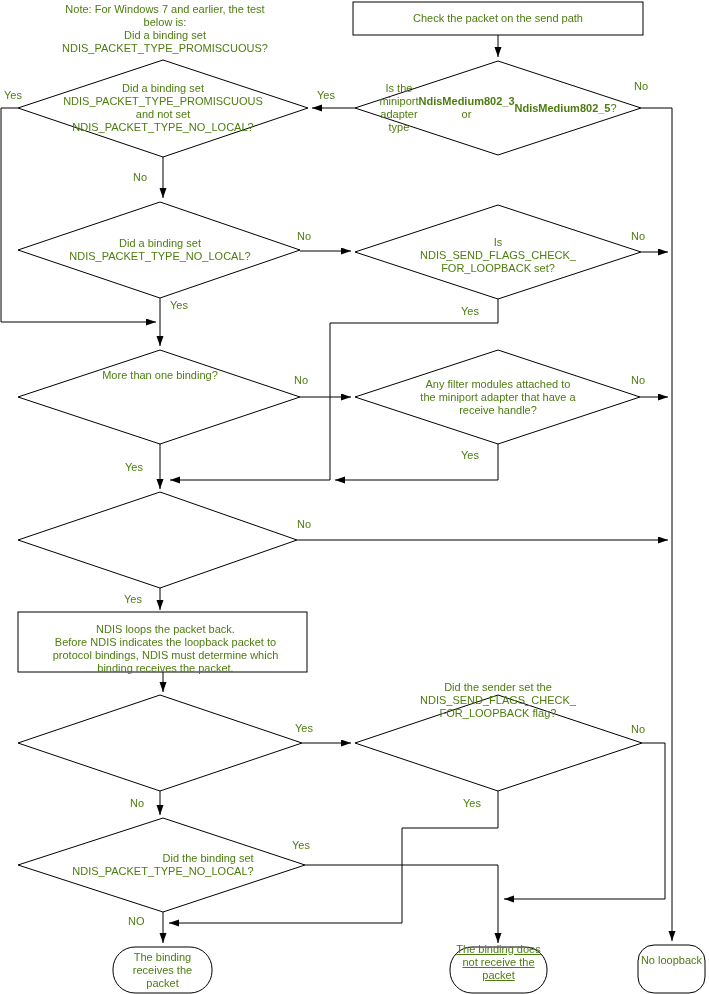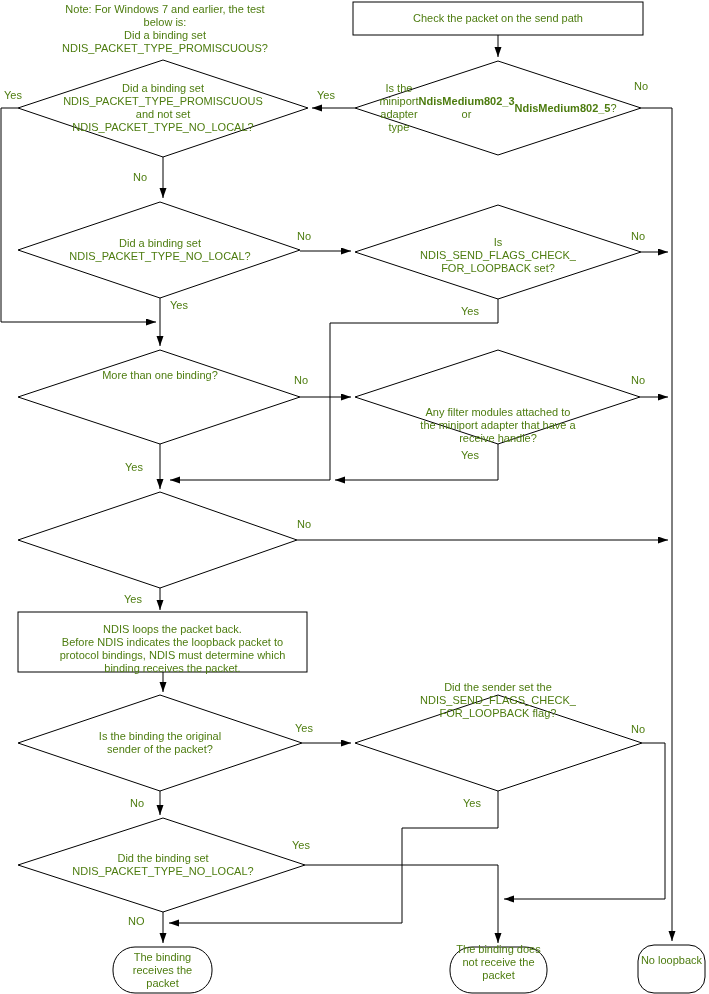--- a/index.html
+++ b/index.html
@@ -85,38 +85,36 @@
   <div class="txt" style="left:43px;top:81px;width:240px;height:54px;">Did a binding set
 NDIS_PACKET_TYPE_PROMISCUOUS
 and not set
 NDIS_PACKET_TYPE_NO_LOCAL?</div>
   <div class="txt" style="left:40px;top:236px;width:240px;height:28px;">Did a binding set
 NDIS_PACKET_TYPE_NO_LOCAL?</div>
   <div class="txt" style="left:378px;top:235px;width:240px;height:40px;">Is
 NDIS_SEND_FLAGS_CHECK_
 FOR_LOOPBACK set?</div>
   <div class="txt" style="left:60px;top:368px;width:200px;height:14px;">More than one binding?</div>
-  <div class="txt" style="left:378px;top:377px;width:240px;height:40px;margin-top:28px;">Any filter modules attached to
+  <div class="txt" style="left:378px;top:377px;width:240px;height:40px;">Any filter modules attached to
 the miniport adapter that have a
 receive handle?</div>
-  <div class="txt" style="left:29px;top:613px;width:287px;height:72px;border-radius:18px;">NDIS loops the packet back.
+  <div class="txt" style="left:22px;top:613px;width:287px;height:72px;border-radius:18px;">NDIS loops the packet back.
 Before NDIS indicates the loopback packet to
 protocol bindings, NDIS must determine which
 binding receives the packet.</div>
-  <div class="txt" style="left:50px;top:729px;width:220px;height:28px;">Is the binding the original
-sender of the packet?</div>
   <div class="txt" style="left:378px;top:680px;width:240px;height:40px;">Did the sender set the
 NDIS_SEND_FLAGS_CHECK_
 FOR_LOOPBACK flag?</div>
-  <div class="txt" style="left:43px;top:851px;width:240px;height:28px;">Did the binding set
+  <div class="txt" style="left:43px;top:851px;width:240px;height:28px;text-align:right;">Did the binding set
 NDIS_PACKET_TYPE_NO_LOCAL?</div>
   <div class="txt" style="left:113px;top:947px;width:99px;height:46px;">The binding
 receives the
 packet</div>
-  <div class="txt" style="left:450px;top:947px;width:97px;height:30px;">The binding does
+  <div class="txt" style="left:450px;top:947px;width:97px;height:30px;text-decoration:underline;">The binding does
 not receive the
 packet</div>
   <div class="txt" style="left:638px;top:945px;width:67px;height:30px;">No loopback</div>
 
   <div class="elabel" style="left:317px;top:89px;">Yes</div>
   <div class="elabel" style="left:634px;top:80px;">No</div>
   <div class="elabel" style="left:4px;top:89px;">Yes</div>
   <div class="elabel" style="left:133px;top:171px;">No</div>
   <div class="elabel" style="left:297px;top:230px;">No</div>
   <div class="elabel" style="left:170px;top:299px;">Yes</div>

